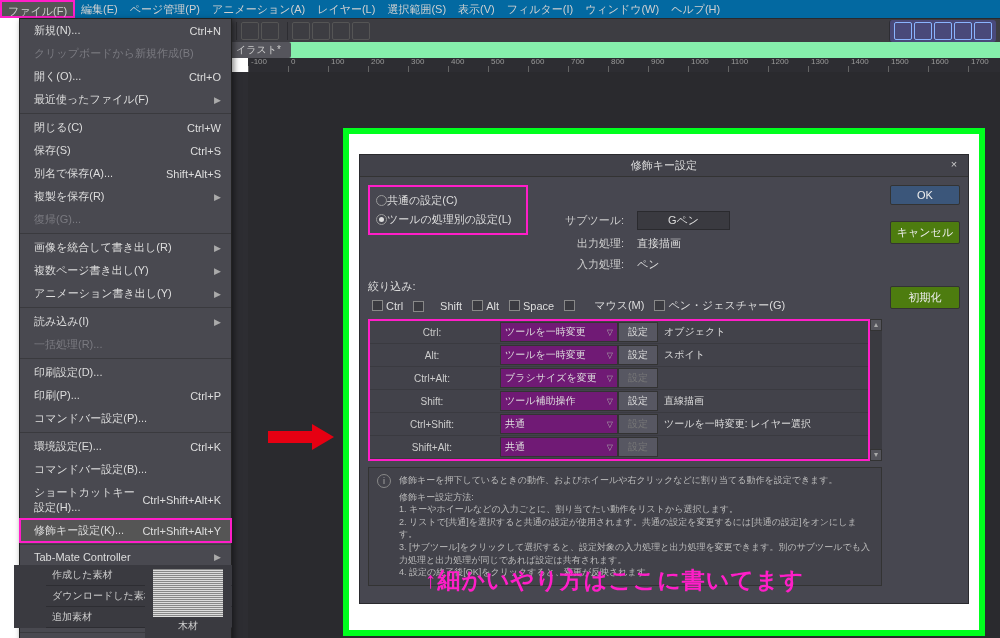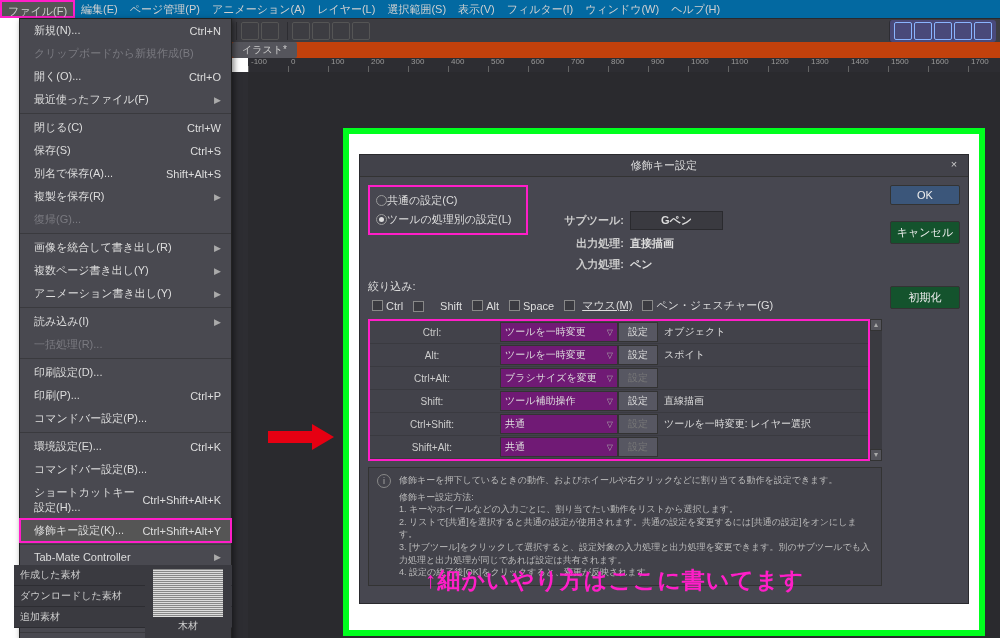--- a/index.html
+++ b/index.html
@@ -7,69 +7,69 @@
 
 
 .menubar { position: absolute; top: 0; left: 0; right: 0; height: 18px; background: #0369a1; display: flex; font-size: 11px; color: #d0d0d0; }
 .menubar-item { padding: 2px 6px; cursor: pointer; }
 .menubar-item.active { background: #555; border: 2px solid #ff1ec8; }
 
 
 .toolbar { position: absolute; top: 18px; left: 232px; right: 0; height: 24px; background: #3d3d42; border-top: 1px solid #2a2a2e; display: flex; align-items: center; gap: 4px; padding: 0 4px; }
 .tool-icon { width: 18px; height: 18px; border: 1px solid #555; border-radius: 2px; }
 .tool-group { display: flex; gap: 2px; padding: 0 4px; border-left: 1px solid #2d2d32; }
-.tab-row { position: absolute; top: 42px; left: 232px; right: 0; height: 16px; background: #c2410c; font-size: 10px; color: #ccc; display: flex; align-items: center; }
+.tab-row { position: absolute; top: 42px; left: 226px; right: 0; height: 16px; background: #86efac; font-size: 10px; color: #ccc; display: flex; align-items: center; }
 .doc-tab { background: #55555c; padding: 1px 10px; border-radius: 2px; }
 
 
 .ruler-h { position: absolute; top: 58px; left: 248px; right: 0; height: 14px; background: #2d2d32; color: #999; font-size: 8px; display: flex; align-items: flex-end; overflow: hidden; }
 .ruler-tick { flex: 0 0 40px; border-left: 1px solid #666; height: 6px; position: relative; }
 .ruler-tick span { position: absolute; top: -9px; left: 2px; }
 .canvas-bg { position: absolute; top: 72px; left: 232px; right: 0; bottom: 0; background: #2a2a2e; }
 
 
 .file-menu { position: absolute; top: 18px; left: 19px; width: 213px; background: #494950; border: 1px solid #222; font-size: 11px; color: #ddd; box-shadow: 2px 2px 6px rgba(0,0,0,.5); }
 .file-menu .row { display: flex; justify-content: space-between; align-items: center; padding: 4px 10px 4px 14px; position: relative; }
 .file-menu .row.disabled { color: #7a7a80; }
 .file-menu .sep { height: 1px; background: #3a3a3e; margin: 2px 0; }
 .file-menu .row .arrow { font-size: 9px; color: #aaa; }
 .file-menu .row.hl { outline: 2px solid #ff1ec8; outline-offset: -1px; background: #555; }
 
 
-.left-panel { position: absolute; top: 565px; left: 14px; width: 218px; background: #3a3a40; color: #ccc; font-size: 10px; }
+.left-panel { position: absolute; top: 565px; left: 14px; width: 218px; background: #3a3a40; color: #ccc; font-size: 10px; padding-left: 32px; }
 .left-panel .prow { padding: 3px 6px; border-bottom: 1px solid #2d2d32; }
 .thumb-area { position: absolute; top: 565px; left: 145px; width: 86px; height: 89px; background: #3a3a40; display: flex; flex-direction: column; align-items: center; }
 .thumb { width: 70px; height: 48px; background: repeating-linear-gradient(0deg,#ddd 0,#ddd 1px,#888 1px,#888 2px); margin-top: 4px; }
 
 
 .arrow-big { position: absolute; top: 424px; left: 268px; width: 72px; height: 26px; }
 .arrow-big .shaft { position: absolute; top: 7px; left: 0; width: 44px; height: 12px; background: #e60012; }
 .arrow-big .head { position: absolute; top: 0; left: 44px; width: 0; height: 0; border-top: 13px solid transparent; border-bottom: 13px solid transparent; border-left: 22px solid #e60012; }
 
 
 .green-frame { position: absolute; top: 128px; left: 343px; width: 642px; height: 508px; border: 6px solid #00ff1e; background: #fff; }
 
 
 .dialog { position: absolute; top: 20px; left: 10px; right: 10px; bottom: 26px; background: #474750; border: 1px solid #2a2a2e; font-size: 11px; color: #ddd; display: flex; flex-direction: column; }
 .dlg-title { height: 22px; display: flex; align-items: center; justify-content: center; position: relative; background: #42424a; border-bottom: 1px solid #333; }
 .dlg-title .close { position: absolute; right: 6px; top: 3px; width: 16px; height: 16px; text-align: center; color: #ccc; cursor: pointer; }
 
 .dlg-body { flex: 1; display: flex; }
 .dlg-main { flex: 1; padding: 8px 8px 4px 8px; }
 .dlg-side { width: 78px; padding: 8px 8px 0 0; display: flex; flex-direction: column; gap: 16px; }
-.btn { background: #14532d; border: 1px solid #333; color: #eee; font-size: 11px; padding: 3px 0; text-align: center; cursor: pointer; border-radius: 2px; }
+.btn { background: #4d7c0f; border: 1px solid #333; color: #eee; font-size: 11px; padding: 3px 0; text-align: center; cursor: pointer; border-radius: 2px; }
 .btn.ok { background: #3b567a; }
 
 .radio-box { border: 2px solid #ff1ec8; padding: 4px 6px; width: 160px; }
 .radio-row { display: flex; align-items: center; gap: 0; padding: 2px 0; }
 .radio { width: 11px; height: 11px; border-radius: 50%; border: 1px solid #999; display: inline-flex; align-items: center; justify-content: center; }
 .radio.on::after { content: ""; width: 5px; height: 5px; background: #ddd; border-radius: 50%; }
 
 .info-grid { position: absolute; top: 34px; left: 200px; font-size: 11px; }
-.info-grid .r { display: flex; gap: 6px; margin-bottom: 6px; align-items: center; font-weight: bold; }
+.info-grid .r { display: flex; gap: 13px; margin-bottom: 6px; align-items: center; }
 .info-grid .lbl { width: 64px; text-align: right; color: #ccc; }
 .info-grid .val { color: #ddd; }
 .info-grid .field { background: #3a3a40; border: 1px solid #2a2a2e; padding: 1px 30px; }
 
 .filter-row { margin-top: 44px; font-size: 11px; }
 .chk-row { display: flex; gap: 10px; margin: 4px 0 6px 4px; align-items: center; }
 .chk { width: 11px; height: 11px; border: 1px solid #888; background: #3a3a40; display: inline-block; }
 
 .table-wrap { border: 2px solid #ff1ec8; background: #42424a; }
 .trow { display: flex; align-items: center; height: 23px; border-bottom: 1px solid #3a3a40; }
@@ -363,21 +363,21 @@
                 <span>Shift</span>
               </span>
               <span style="display: inline-flex; align-items: center; gap: 3px;">
                 <span class="chk"></span>
                 <span>Alt</span>
               </span>
               <span style="display: inline-flex; align-items: center; gap: 3px;">
                 <span class="chk"></span>
                 <span>Space</span>
               </span>
-              <span style="display: inline-flex; align-items: center; gap: 7px; text-decoration: underline;">
+              <span style="display: inline-flex; align-items: center; gap: 19px;">
                 <span class="chk"></span>
                 <span>マウス(M)</span>
               </span>
               <span style="display: inline-flex; align-items: center; gap: 3px;">
                 <span class="chk"></span>
                 <span>ペン・ジェスチャー(G)</span>
               </span>
             </div>
         </div>
 

